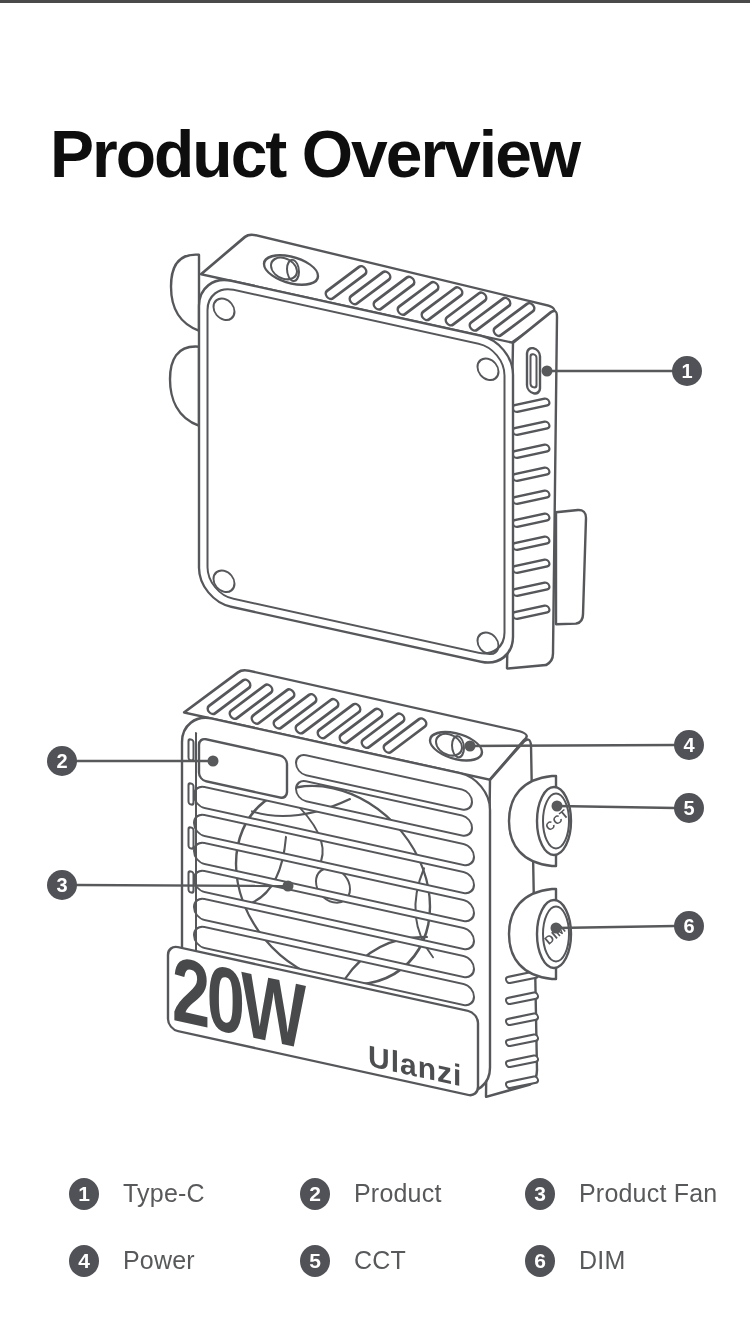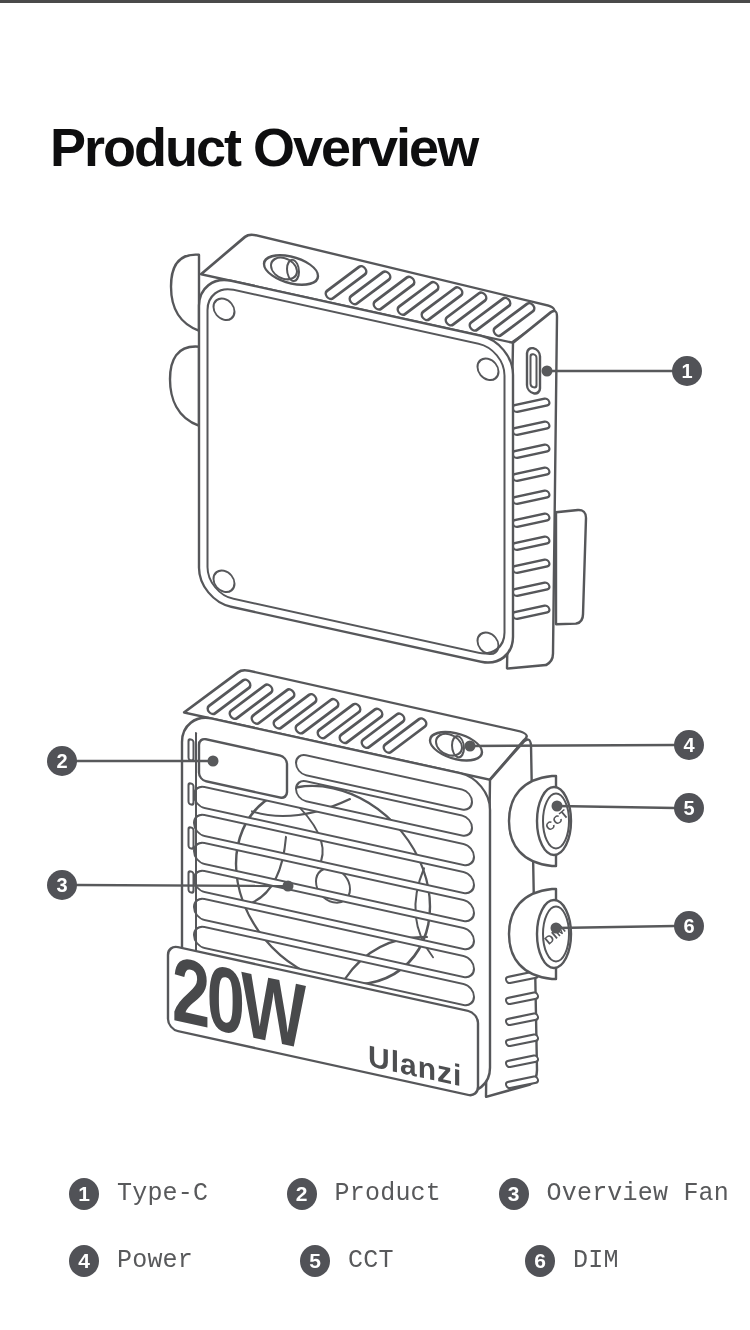--- a/index.html
+++ b/index.html
@@ -1,19 +1,19 @@
 <!DOCTYPE html>
 <html><head>
 <meta charset="utf-8">
 <style>
   html,body { margin:0; padding:0; background:#ffffff; }
   body { width:750px; height:1330px; font-family:"Liberation Sans",sans-serif; }
   .page { position:relative; width:750px; height:1330px; background:#fff; overflow:hidden; }
   .top-border { position:absolute; top:0; left:0; width:750px; height:3px; background:#4a4a4a; }
-  .title { position:absolute; left:50px; top:116px; font-size:54px; font-weight:800;
+  .title { position:absolute; left:50px; top:116px; font-size:66px; font-weight:800;
            letter-spacing:-2px; color:#0e0e0f; white-space:nowrap; }
   svg.diagram { position:absolute; left:0; top:0; }
 
   
   .ln  { fill:none; stroke:#56575a; stroke-width:2.4; stroke-linecap:round; stroke-linejoin:round; }
   .lnw { fill:#ffffff; stroke:#56575a; stroke-width:2.4; stroke-linecap:round; stroke-linejoin:round; }
   .ln2 { fill:none; stroke:#56575a; stroke-width:2; stroke-linecap:round; stroke-linejoin:round; }
   .slotO { fill:none; stroke:#56575a; stroke-linecap:round; }
   .slotI { fill:none; stroke:#ffffff; stroke-linecap:round; }
   .callout-line { stroke:#58595b; stroke-width:2.4; }
@@ -25,21 +25,21 @@
   .brand-label { fill:#4d4e50; font-size:30px; font-weight:bold; letter-spacing:1px; }
 
   
   .legend { position:absolute; left:69px; top:1177px; width:660px; }
   .legend-row { display:flex; align-items:center; height:33px; margin-bottom:34px; }
   .legend-item { display:flex; align-items:center; }
   .li-1 { width:231px; } .li-2 { width:225px; } .li-3 { flex:1; }
   .lbadge { width:30px; height:32px; border-radius:50%; background:#515257; color:#fff;
             font-size:21px; font-weight:bold; display:flex; align-items:center;
             justify-content:center; flex:0 0 auto; }
-  .llabel { margin-left:18px; font-size:25px; color:#58595b; letter-spacing:0.2px; white-space:nowrap;font-family:Liberation Mono, monospace; }
+  .llabel { margin-left:24px; font-size:25px; color:#58595b; letter-spacing:0.2px; white-space:nowrap; }
 </style>
 </head>
 <body>
 
 <div class="page">
   <div class="top-border"></div>
   <div class="title">Product Overview</div>
 
   <svg class="diagram" width="750" height="1330" viewBox="0 0 750 1330">
 
@@ -189,21 +189,21 @@
       <div class="legend-item li-1">
         <span class="lbadge">1</span>
         <span class="llabel">Type-C</span>
       </div>
       <div class="legend-item li-2">
         <span class="lbadge">2</span>
         <span class="llabel">Product</span>
       </div>
       <div class="legend-item li-3">
         <span class="lbadge">3</span>
-        <span class="llabel">Overview Fan</span>
+        <span class="llabel">Product Fan</span>
       </div>
     </div>
     <div class="legend-row">
       <div class="legend-item li-1">
         <span class="lbadge">4</span>
         <span class="llabel">Power</span>
       </div>
       <div class="legend-item li-2">
         <span class="lbadge">5</span>
         <span class="llabel">CCT</span>

